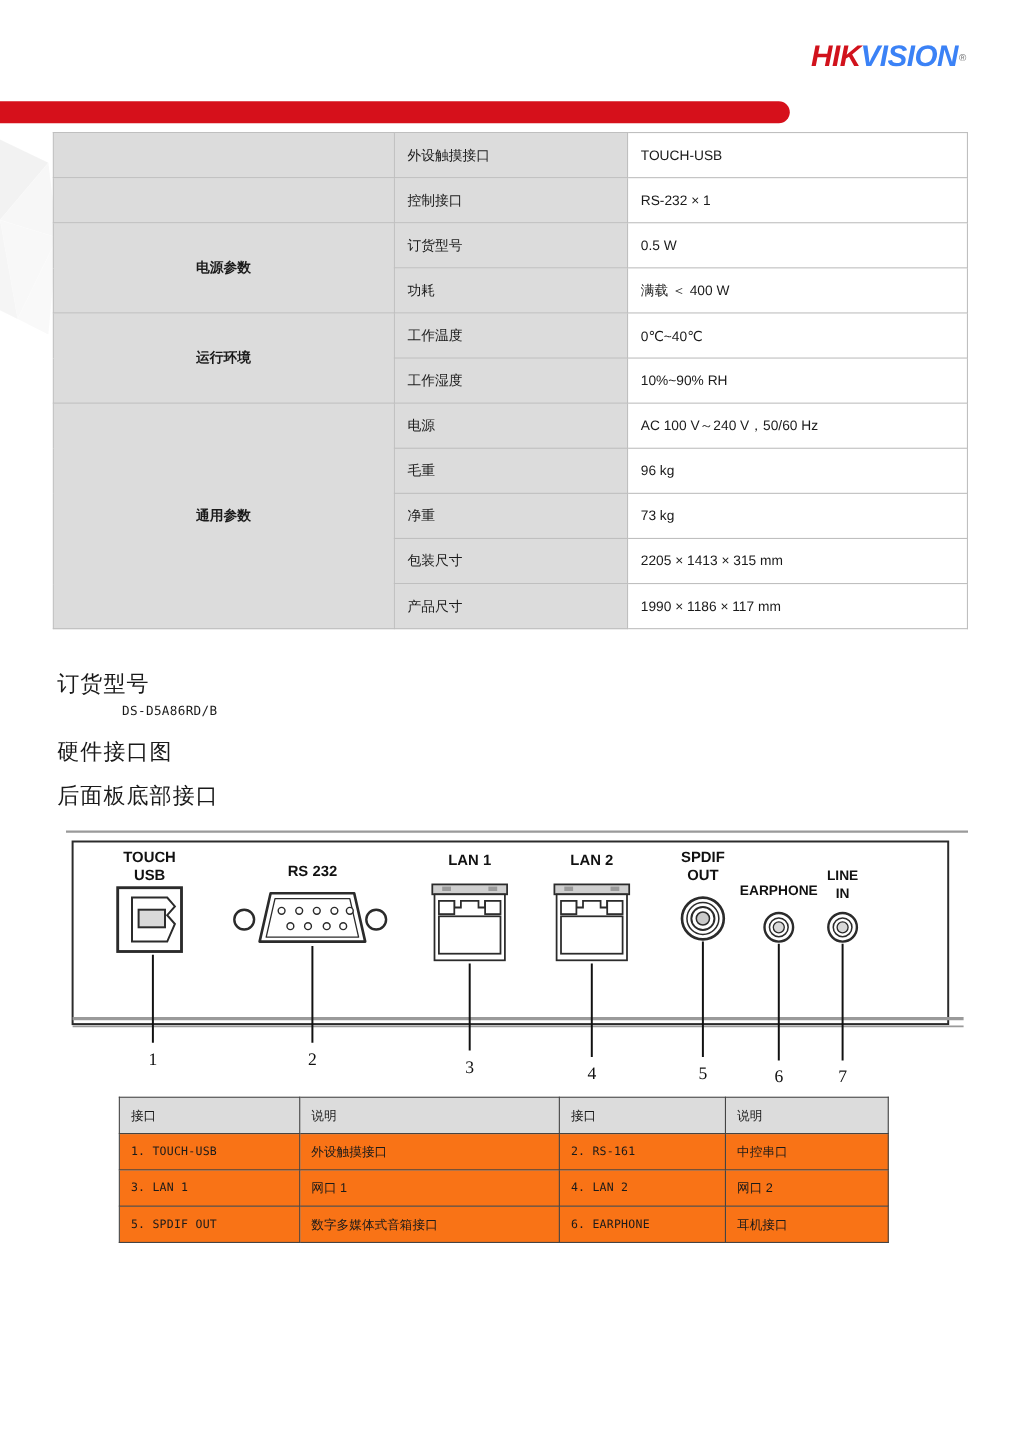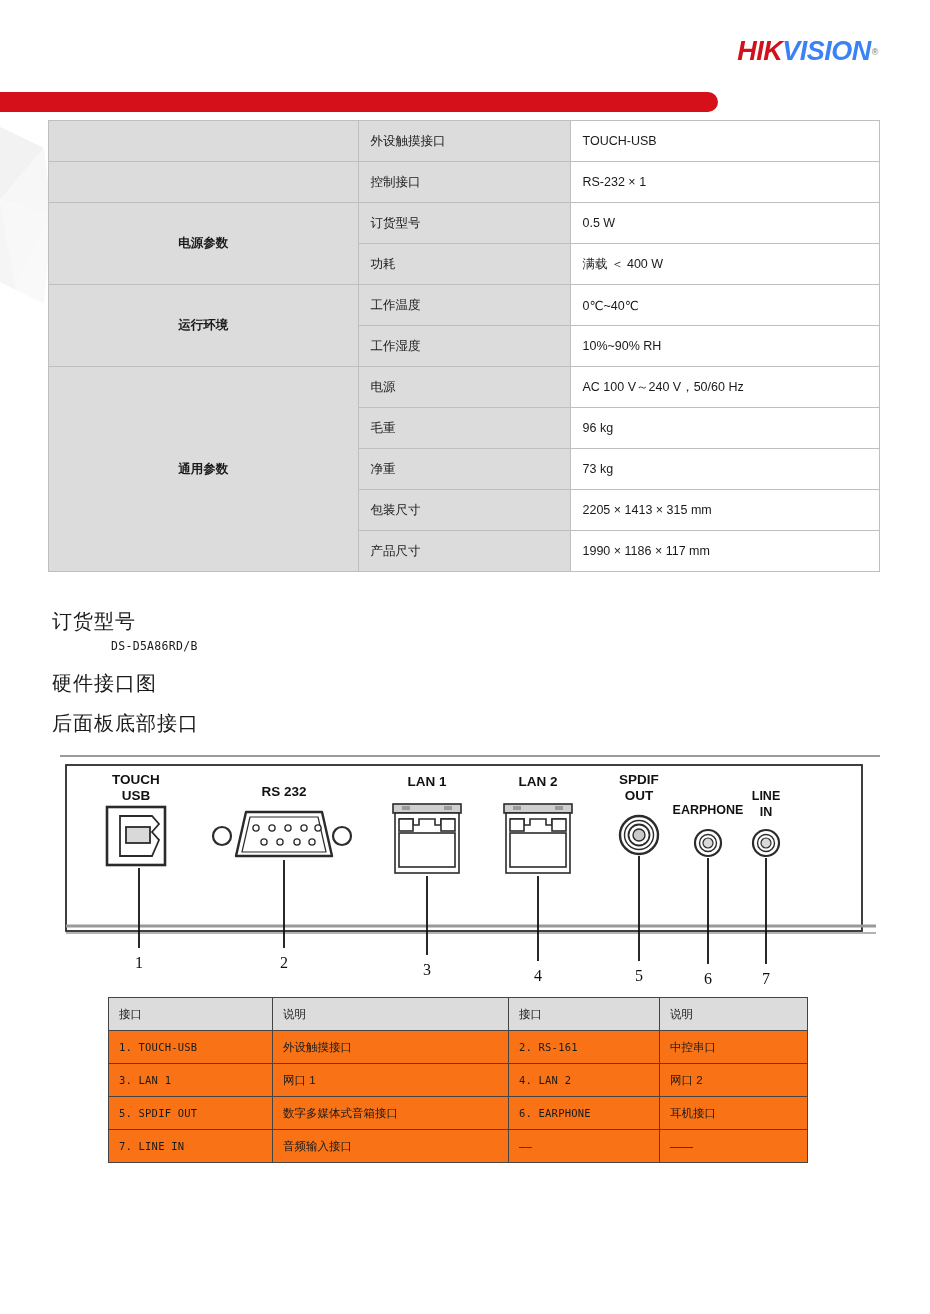--- a/index.html
+++ b/index.html
@@ -259,20 +259,14 @@
         <td class="c2">网口 1</td>
         <td class="c3 mono">4.  LAN 2</td>
         <td class="">网口 2</td>
       </tr>
       <tr>
         <td class="c1 mono">5. SPDIF OUT</td>
         <td class="c2">数字多媒体式音箱接口</td>
         <td class="c3 mono">6. EARPHONE</td>
         <td class="">耳机接口</td>
       </tr>
-      <tr>
-        <td class="c1 mono">7. LINE IN</td>
-        <td class="c2">音频输入接口</td>
-        <td class="c3 mono">——</td>
-        <td class="">——</td>
-      </tr>
     </tbody>
 </table>
 
 </body></html>

